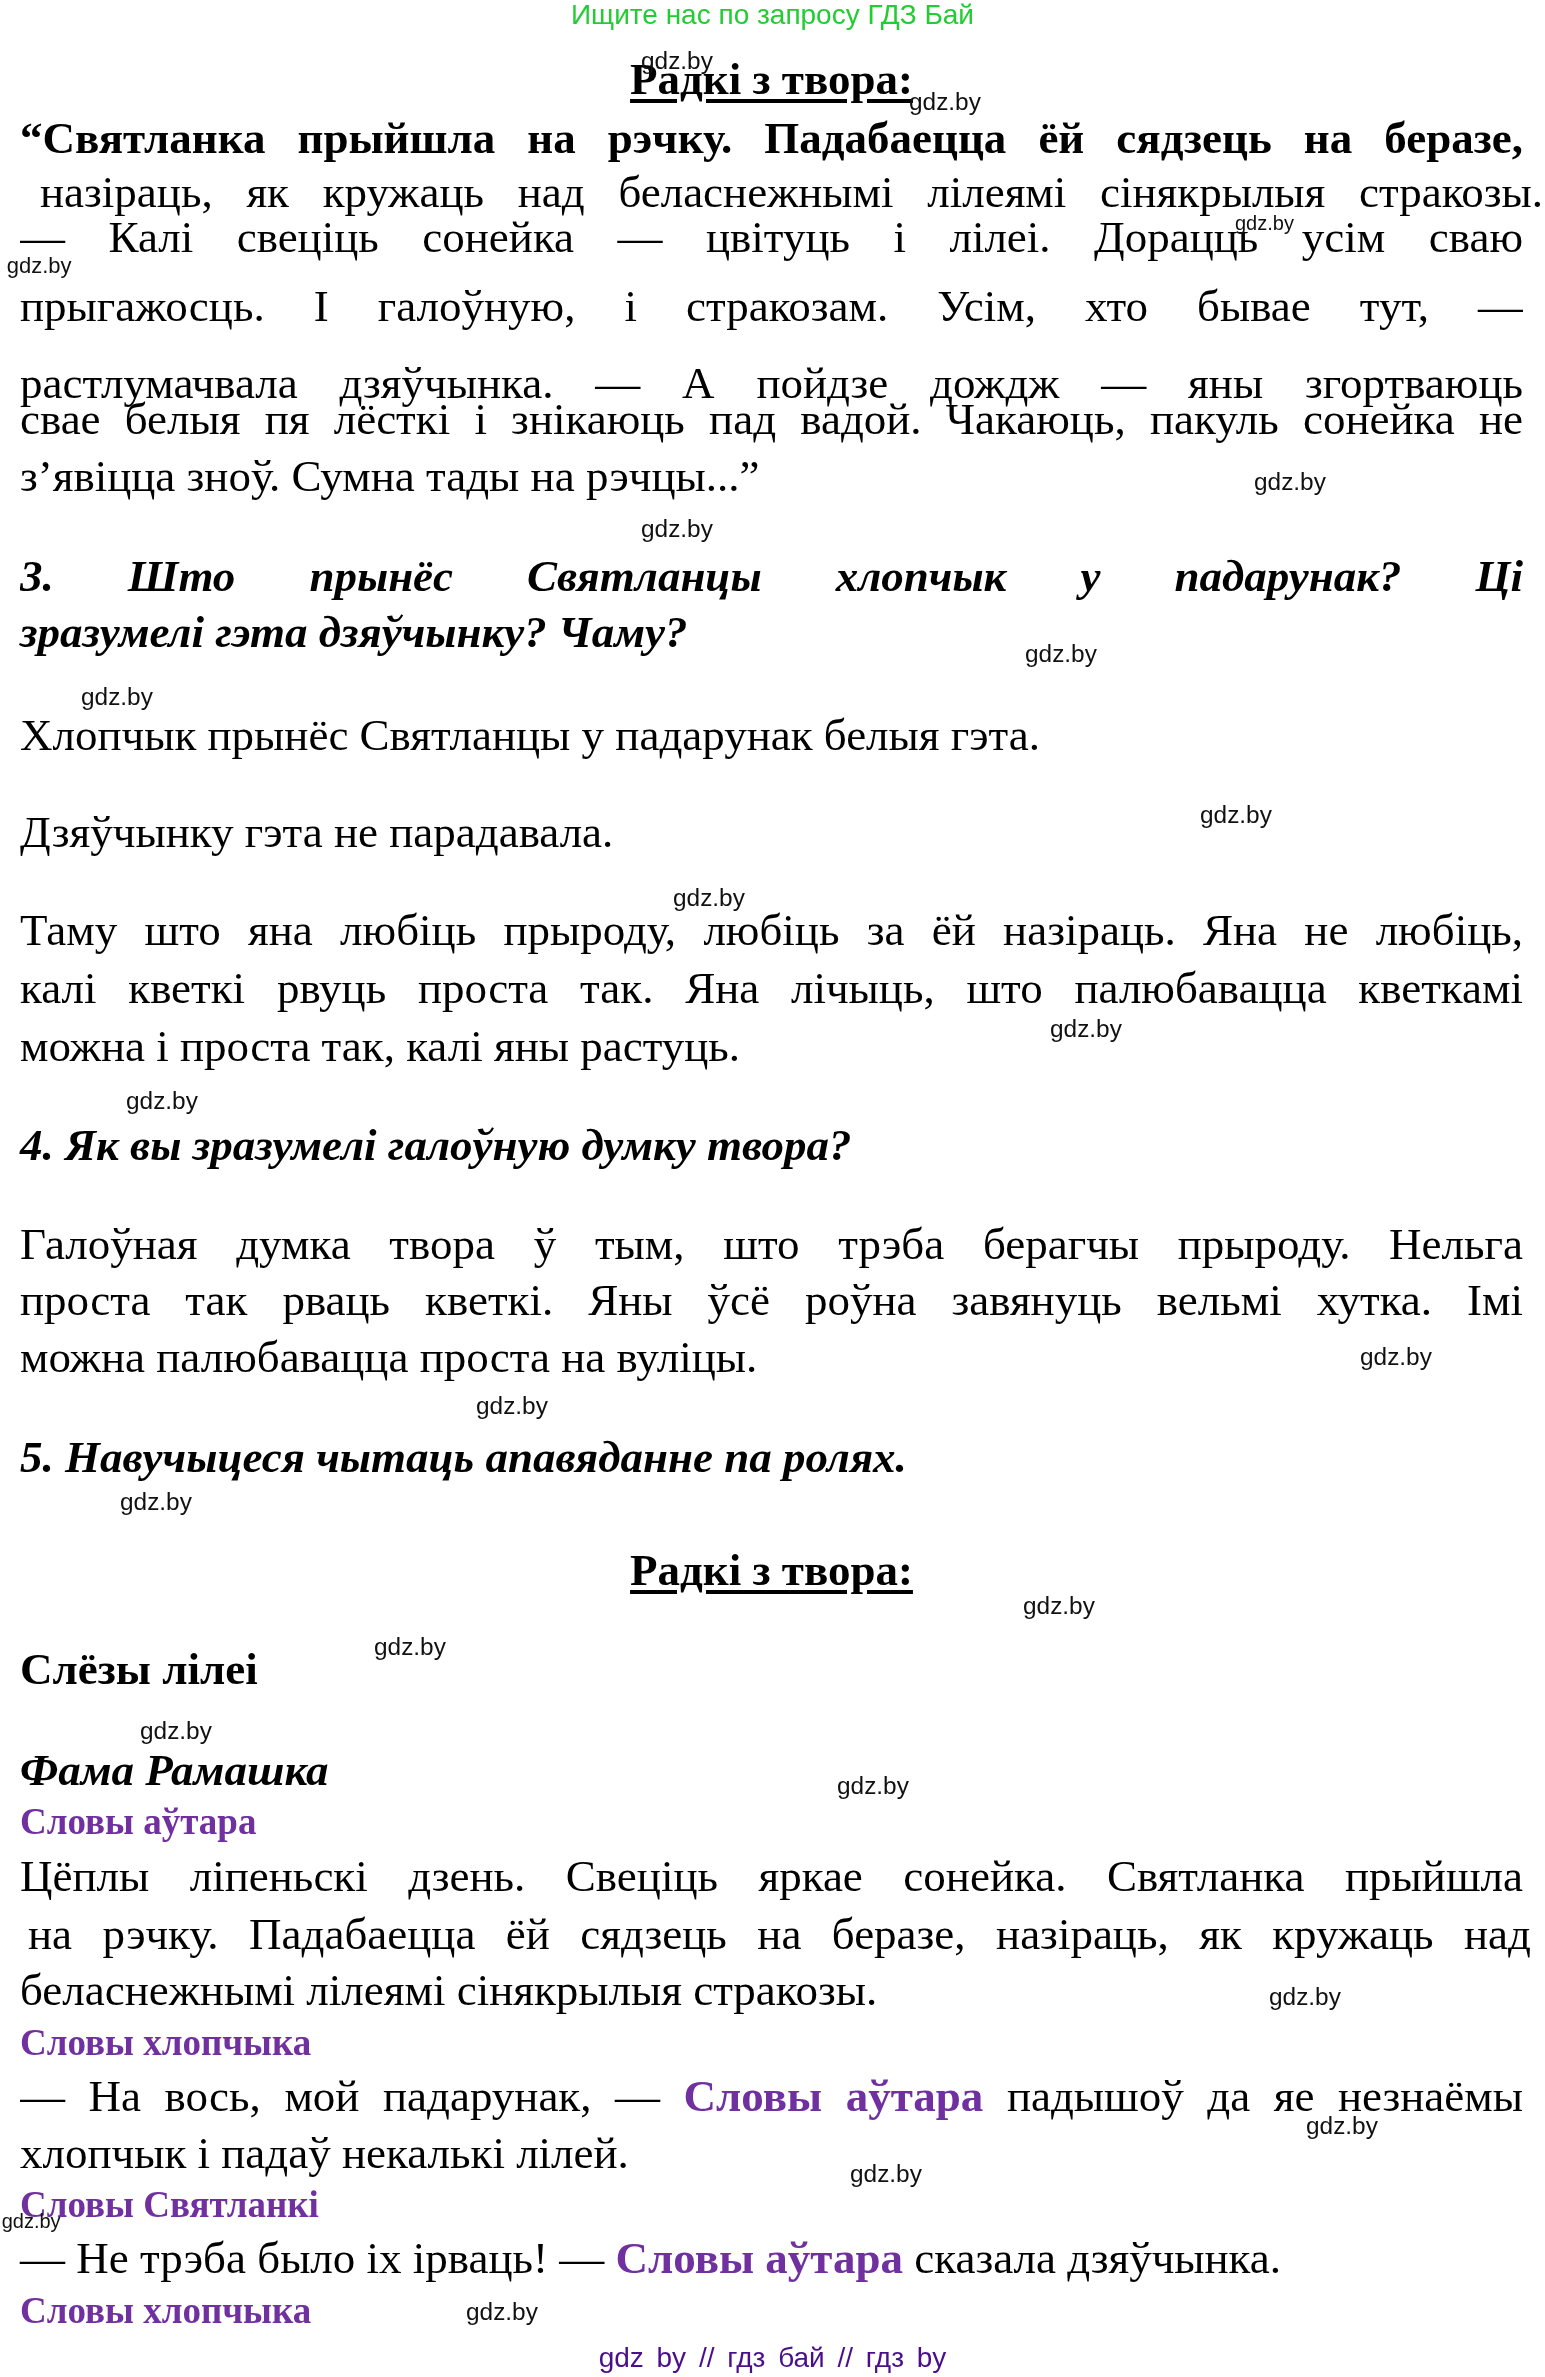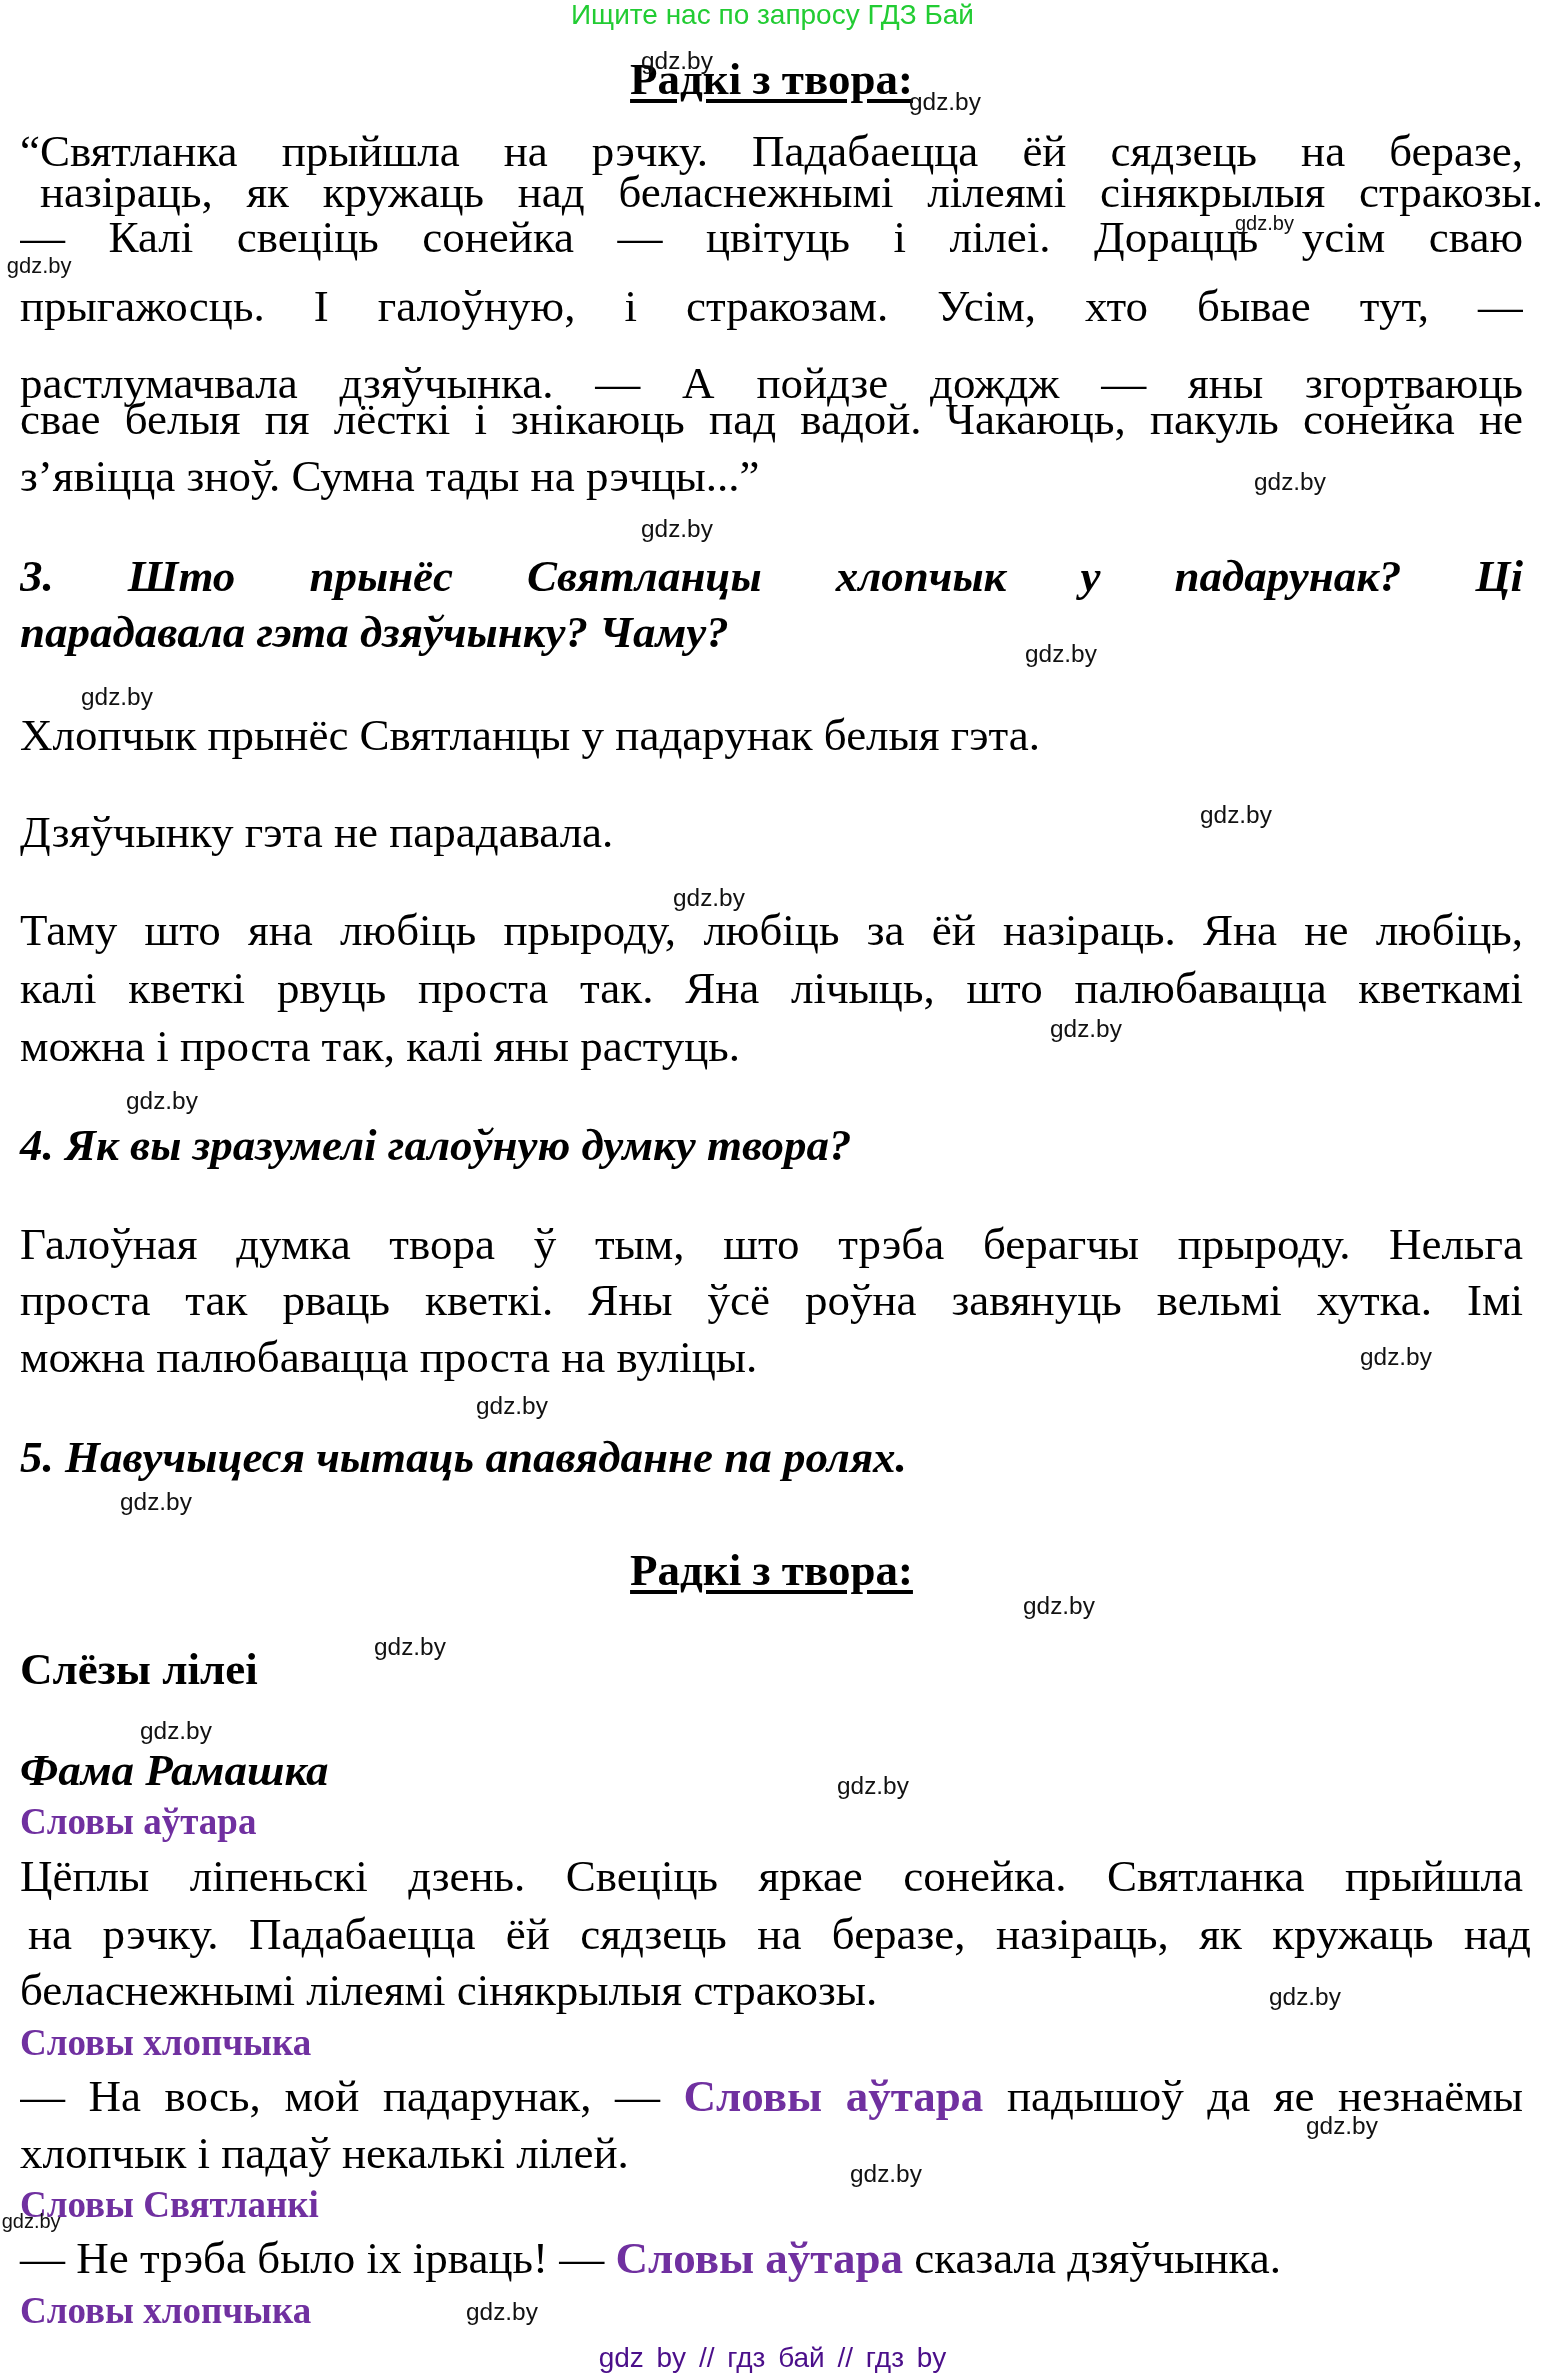--- a/index.html
+++ b/index.html
@@ -16,30 +16,30 @@
   .header { position:absolute; left:0; top:0; width:1545px; text-align:center; font-family:"Liberation Sans","DejaVu Sans",sans-serif; font-size:28px; line-height:30px; color:#22cc33; }
   .footer { position:absolute; left:0; top:2343px; width:1545px; text-align:center; font-family:"Liberation Sans","DejaVu Sans",sans-serif; font-size:28px; line-height:30px; color:#4b0f8a; word-spacing:5px; }
   .inline-purple { color:#7030a0; font-weight:bold; }
 </style>
 </head>
 <body>
 
 <div class="header">Ищите нас по запросу ГДЗ Бай</div>
 
 <div class="line bold u" style="top:52px;">Радкі з твора:</div>
-<div class="line just" style="top:124px;">“Святланка прыйшла на рэчку. Падабаецца ёй сядзець на беразе,</div>
+<div class="line just" style="top:111px;font-weight:bold;">“Святланка прыйшла на рэчку. Падабаецца ёй сядзець на беразе,</div>
 <div class="line just" style="top:165px;margin-left:20px;">назіраць, як кружаць над беласнежнымі лілеямі сінякрылыя стракозы.</div>
 <div class="line just" style="top:210px;">— Калі свеціць сонейка — цвітуць і лілеі. Дорацць усім сваю</div>
 <div class="line just" style="top:279px;">прыгажосць. І галоўную, і стракозам. Усім, хто бывае тут, —</div>
 <div class="line just" style="top:336px;margin-top:20px;">растлумачвала дзяўчынка. — А пойдзе дождж — яны згортваюць</div>
 <div class="line just" style="top:392px;">свае белыя пя лёсткі і знікаюць пад вадой. Чакаюць, пакуль сонейка не</div>
 <div class="line" style="top:449px;">з’явіцца зноў. Сумна тады на рэчцы...”</div>
 
 <div class="line just bold ital" style="top:549px;">3. Што прынёс Святланцы хлопчык у падарунак? Ці</div>
-<div class="line bold ital" style="top:605px;">парадавала гэта дзяўчынку? Чаму?</div>
+<div class="line bold ital" style="top:605px;">зразумелі гэта дзяўчынку? Чаму?</div>
 <div class="line" style="top:708px;">Хлопчык прынёс Святланцы у падарунак  белыя гэта.</div>
 <div class="line" style="top:805px;">Дзяўчынку гэта не парадавала.</div>
 <div class="line just" style="top:903px;">Таму што яна любіць прыроду, любіць за ёй назіраць. Яна не любіць,</div>
 <div class="line just" style="top:961px;">калі кветкі рвуць проста так. Яна лічыць, што палюбавацца кветкамі</div>
 <div class="line" style="top:1019px;">можна і проста так, калі яны растуць.</div>
 
 <div class="line bold ital" style="top:1118px;">4.  Як вы зразумелі галоўную думку твора?</div>
 <div class="line just" style="top:1217px;">Галоўная думка твора ў тым, што трэба берагчы прыроду. Нельга</div>
 <div class="line just" style="top:1273px;">проста так рваць кветкі. Яны ўсё роўна завянуць вельмі хутка. Імі</div>
 <div class="line" style="top:1330px;">можна палюбавацца проста на вуліцы.</div>

